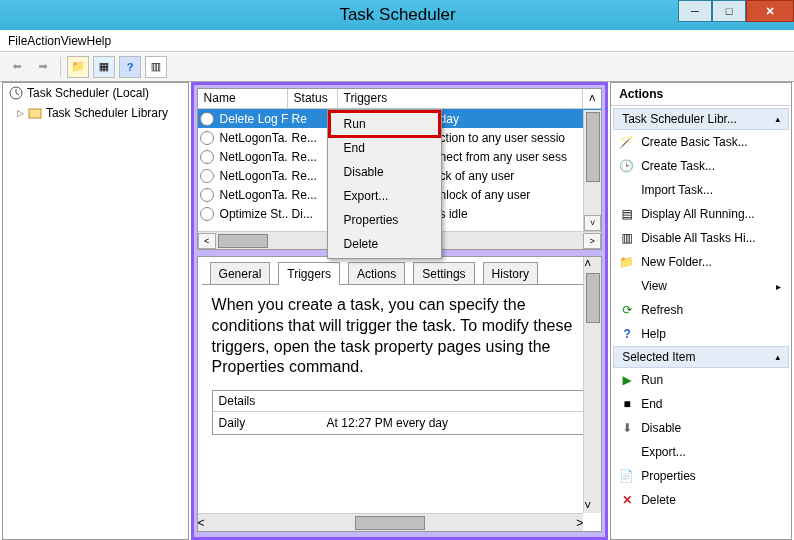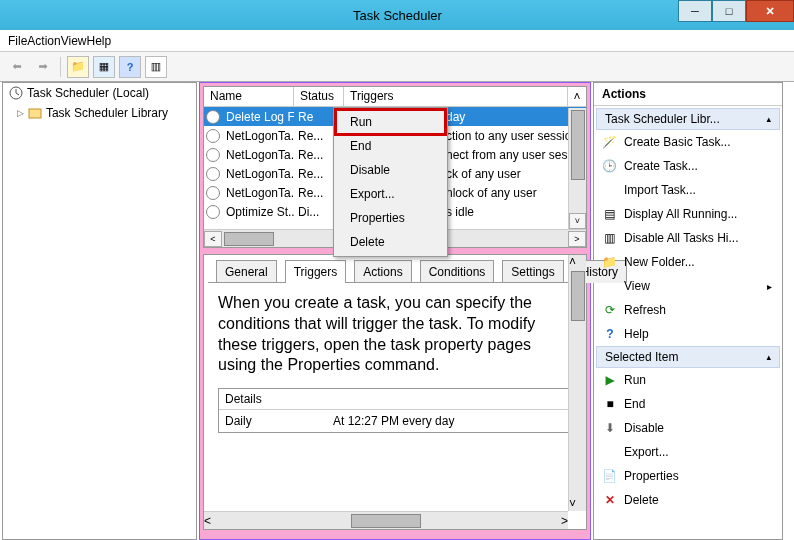--- a/index.html
+++ b/index.html
@@ -1,34 +1,34 @@
 <!DOCTYPE html>
 <html><head>
 <meta charset="utf-8">
 <style>
 * { box-sizing: border-box; margin: 0; padding: 0; font-family: "Segoe UI", Tahoma, sans-serif; font-size: 12px; }
 body { background: #fff; width: 794px; height: 540px; overflow: hidden; position: relative; }
 .titlebar { height: 30px; background: linear-gradient(#4ec2e8, #3db3dc); display: flex; align-items: center; padding-left: 6px; position: relative; }
-.titlebar .title { position: absolute; left: 1px; right: 0; text-align: center; color: #000; font-size: 13px; }
+.titlebar .title { position: absolute; left: 1px; right: 0; text-align: center; color: #000; font-size: 17px; }
 .winbtns { position: absolute; right: 0; top: 0; display: flex; }
 .winbtn { width: 34px; height: 22px; border: 1px solid #2a80a0; display: flex; align-items: center; justify-content: center; background: #d8e8f0; font-size: 11px; }
 .winbtn.min { background: #d8e8f0; }
 .winbtn.max { background: #d8e8f0; }
 .winbtn.close { background: #d05030; color: #fff; width: 48px; border-color: #a03018; font-weight: bold; }
 .menubar { height: 22px; display: flex; align-items: center; padding: 0 8px; border-bottom: 1px solid #ccc; }
 .menubar span { color: #000; }
 .toolbar { height: 30px; border-bottom: 1px solid #aaa; display: flex; align-items: center; padding: 0 6px; gap: 4px; background: #f5f5f5; }
 .tbtn { width: 22px; height: 22px; border: 1px solid #bbb; display: flex; align-items: center; justify-content: center; background: #fff; font-size: 11px; }
 .tbtn.nb { border: none; background: transparent; color: #999; }
 .tsep { width: 1px; height: 20px; background: #ccc; margin: 0 2px; }
 .main { display: flex; height: 458px; }
 .treepane { width: 195px; border: 1px solid #999; margin: 0 2px; position: relative; }
 .treeitem { padding: 3px 6px; display: flex; align-items: center; gap: 4px; }
 .treeicon { width: 14px; height: 14px; display: inline-flex; align-items: center; justify-content: center; }
-.middle { width: 392px; border: 1px solid #8b5cf6; margin: 0 2px 0 0; position: relative; background: #f9a8d4; padding: 3px; }
+.middle { width: 436px; border: 3px solid #8b5cf6; margin: 0 2px 0 0; position: relative; background: #c4b5fd; padding: 3px; }
 .taskbox { border: 1px solid #999; background: #fff; height: 162px; position: relative; }
 .cols { display: flex; border-bottom: 1px solid #ccc; background: #fff; height: 20px; }
 .col { padding: 2px 6px; border-right: 1px solid #ccc; }
 .col.name { width: 90px; }
 .col.status { width: 50px; }
 .col.triggers { flex: 1; }
 .col.scroll { width: 18px; border-right: none; display: flex; align-items: center; justify-content: center; }
 .taskrow { display: flex; height: 19px; align-items: center; padding-left: 2px; }
 .taskrow.selected { background: #2989d8; color: #fff; }
 .taskrow .cell { padding: 0 4px; white-space: nowrap; overflow: hidden; }
@@ -184,21 +184,20 @@
         <div class="ctxitem">Properties</div>
         <div class="ctxitem">Delete</div>
       </div>
     </div>
 
     <div class="detailbox">
       <div class="tabs">
         <div class="tab">General</div>
         <div class="tab active">Triggers</div>
         <div class="tab">Actions</div>
-        <div class="tab">Conditions</div>
         <div class="tab">Settings</div>
         <div class="tab">History</div>
       </div>
       <div class="tabbody">
         <div class="desc">When you create a task, you can specify the conditions that will trigger the task. To modify these triggers, open the task property pages using the Properties command.</div>
         <div class="triggertable">
           <div class="trhead">
             <div style="flex:1">Details</div>
           </div>
           <div class="trrow">

